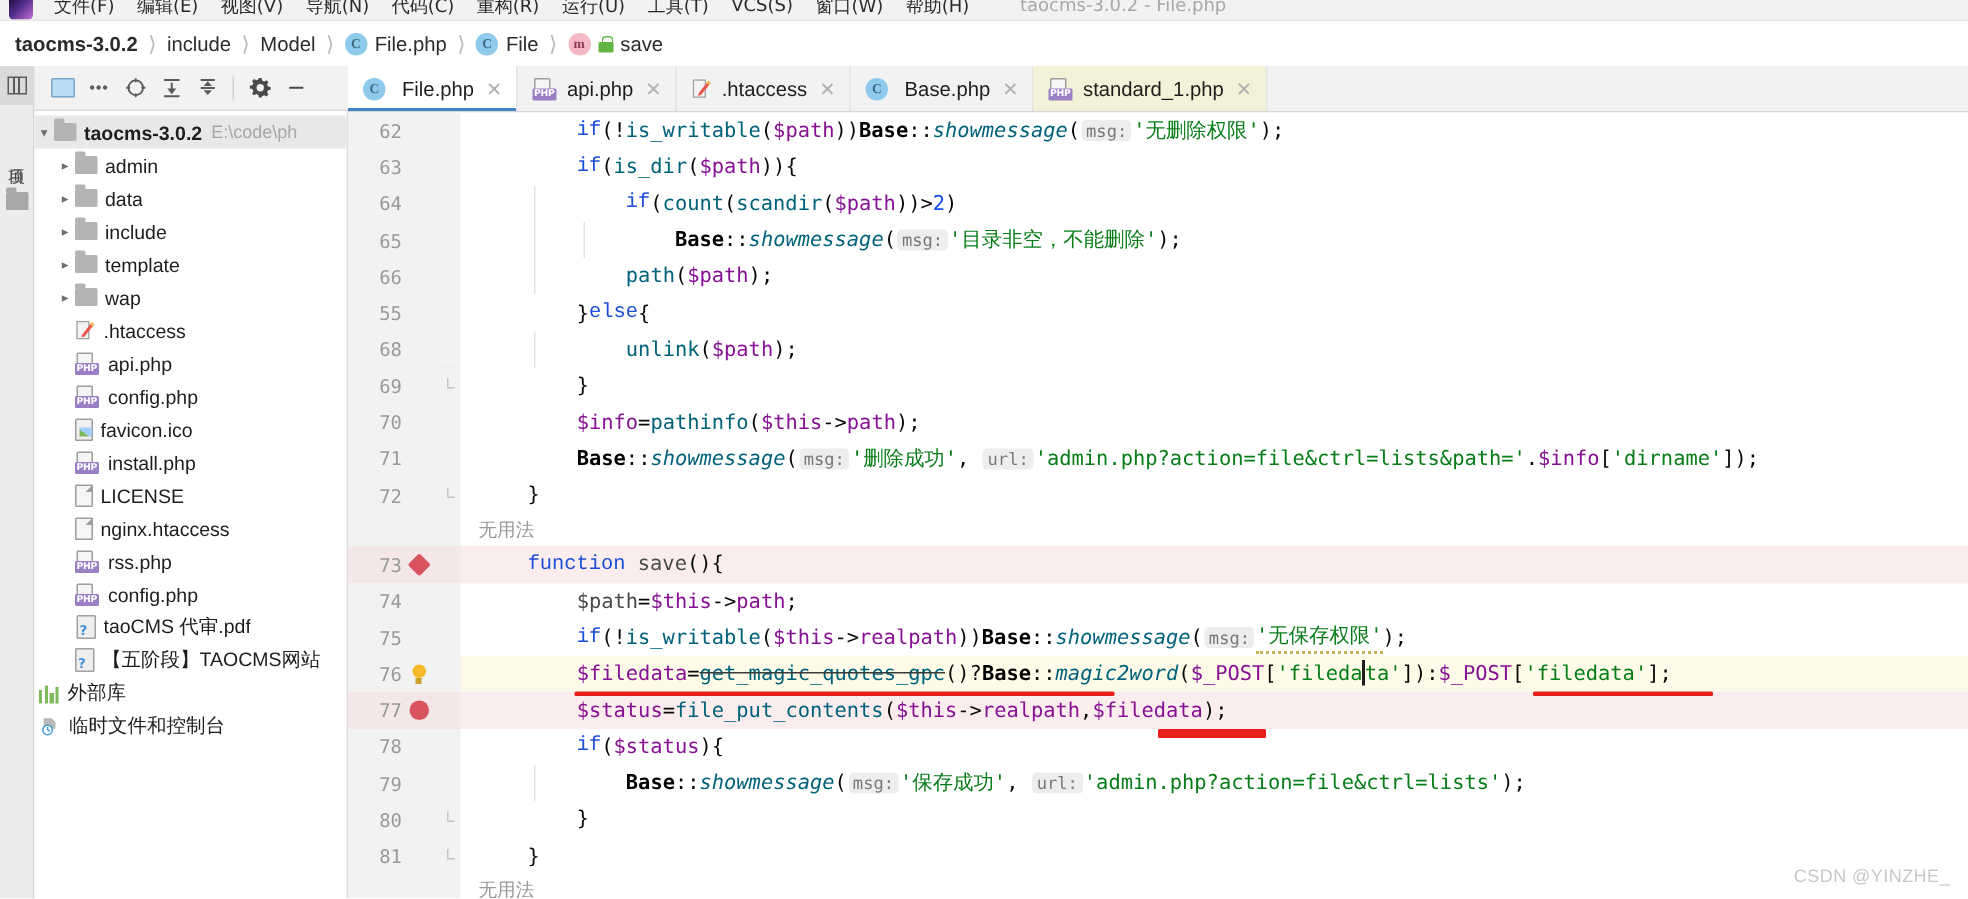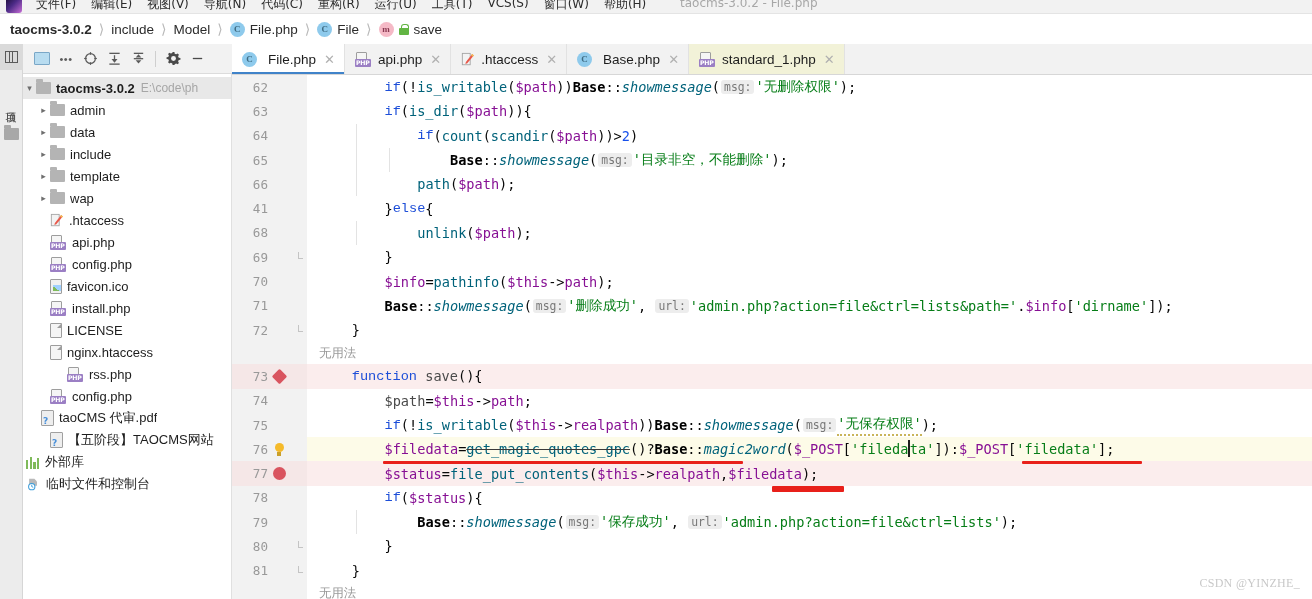--- a/index.html
+++ b/index.html
@@ -297,21 +297,21 @@
   }
 
   
   .annot {
     position: absolute; background: #e8201a; border-radius: 1px; z-index: 30;
   }
 
   .watermark {
     position: absolute; right: 12px; bottom: 8px;
     font-size: 12px; color: #c8c8c8; letter-spacing: 0.3px;
-    font-family: Liberation Serif, serif;
+    font-family: Liberation Sans, sans-serif;
   }
 </style>
 </head>
 <body>
 
 <div id="app">
 
   <div class="menubar">
     <div class="ide-logo"></div>
     <div class="menu-items">
@@ -480,35 +480,35 @@
       <span class="tree-label">install.php</span>
     </div>
     <div class="tree-row" style="padding-left:27px">
       <span class="ic ic-file"></span>
       <span class="tree-label">LICENSE</span>
     </div>
     <div class="tree-row" style="padding-left:27px">
       <span class="ic ic-file"></span>
       <span class="tree-label">nginx.htaccess</span>
     </div>
-    <div class="tree-row" style="padding-left:44px">
+    <div class="tree-row" style="padding-left:27px">
       <span class="ic ic-tagwrap">
         <span class="pg"></span>
           <span class="ic-tag tag-php">PHP</span>
       </span>
       <span class="tree-label">rss.php</span>
     </div>
     <div class="tree-row" style="padding-left:27px">
       <span class="ic ic-tagwrap">
         <span class="pg"></span>
           <span class="ic-tag tag-php">PHP</span>
       </span>
       <span class="tree-label">config.php</span>
     </div>
-    <div class="tree-row" style="padding-left:18px">
+    <div class="tree-row" style="padding-left:28px">
       <span class="ic ic-pdf"></span>
       <span class="tree-label">taoCMS 代审.pdf</span>
     </div>
     <div class="tree-row" style="padding-left:27px">
       <span class="ic ic-pdf"></span>
       <span class="tree-label">【五阶段】TAOCMS网站</span>
     </div>
 
     <div class="tree-row" style="padding-left:3px">
       <span class="ic ic-lib">
@@ -613,21 +613,21 @@
     <div class="line">
       <div class="gutter">
         <span class="lnum">66</span>
         <span class="gmark"></span>
       </div>
       <div class="codecol"><span class="indent-guide" style="left:49px"></span><span class="plain">            </span><span class="fnd">path</span><span class="plain">(</span><span class="var">$path</span><span class="plain">);</span></div>
     </div>
 
     <div class="line">
       <div class="gutter">
-        <span class="lnum">41</span>
+        <span class="lnum">55</span>
         <span class="gmark"></span>
         <span class="fold">
           <span class="fold-box fold-start"><i></i></span>
         </span>
       </div>
       <div class="codecol"><span class="plain">        }</span><span class="kw">else</span><span class="plain">{</span></div>
     </div>
 
     <div class="line">
       <div class="gutter">

